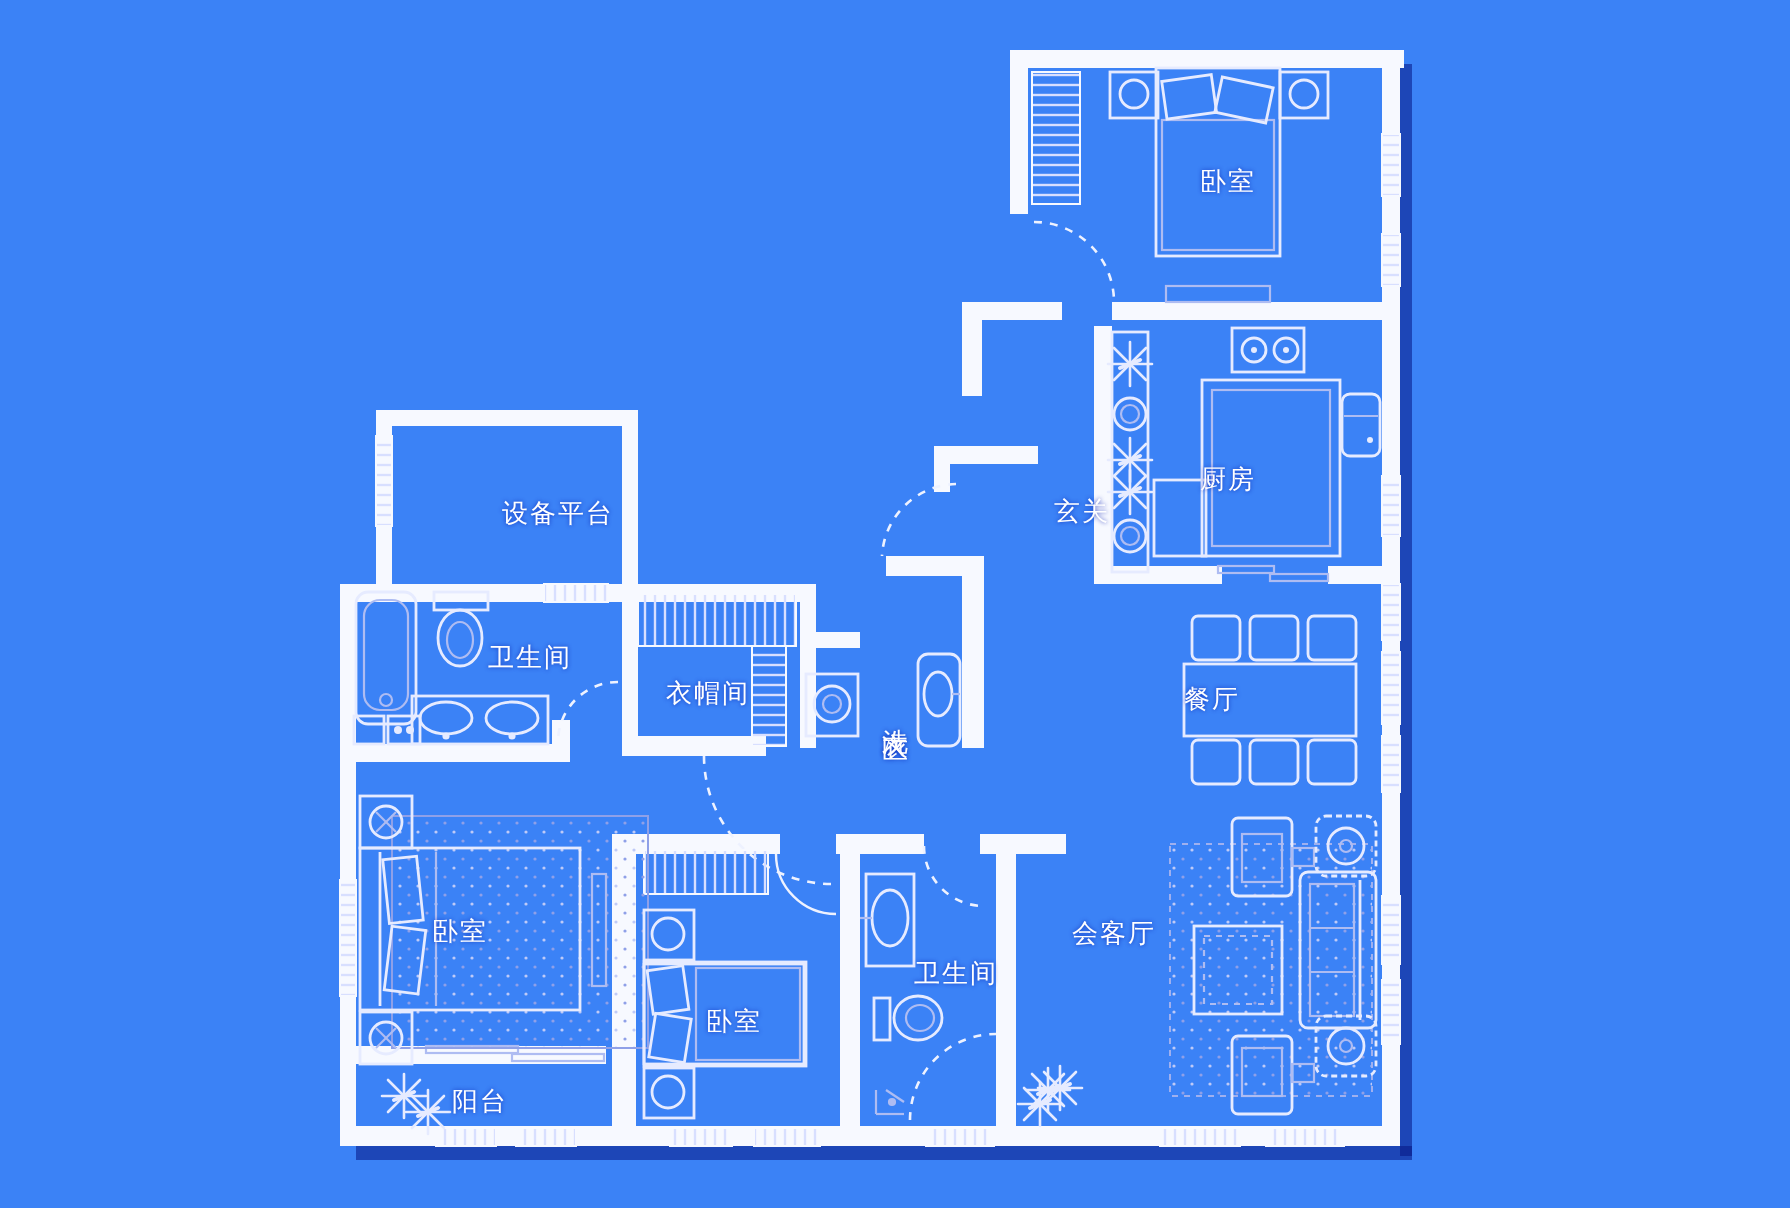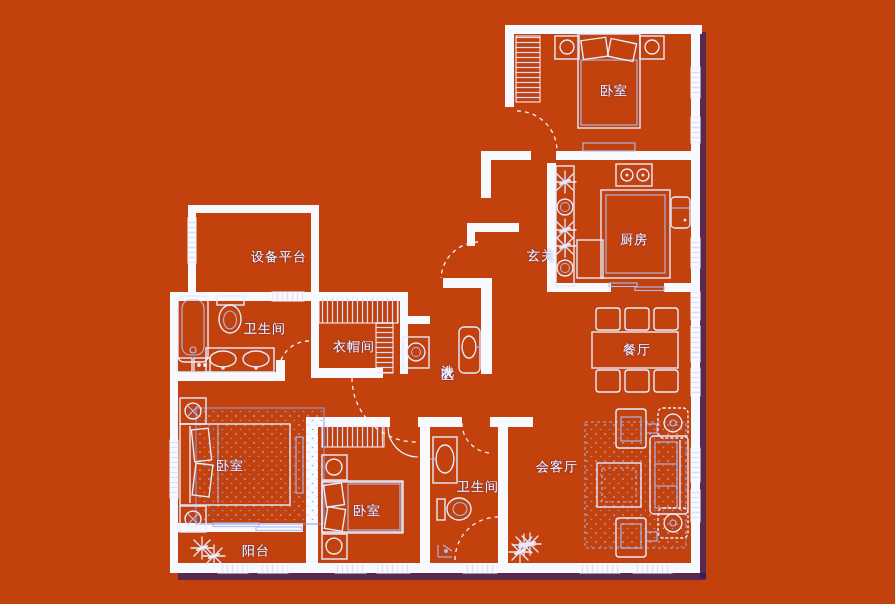--- a/index.html
+++ b/index.html
@@ -1,16 +1,16 @@
 <!DOCTYPE html>
 <html><head>
 <meta charset="utf-8">
 <style>
   html,body{margin:0;padding:0;background:#0a20b2;}
-  .stage{position:relative;width:895px;height:604px;background:#c2410c;overflow:hidden;
+  .stage{position:relative;width:895px;height:604px;background:#3b82f6;overflow:hidden;
          font-family:"Liberation Sans", sans-serif;}
   svg{position:absolute;left:0;top:0;}
   .wall{fill:#f7f9ff;stroke:none;}
   .win{stroke:#f7f9ff;stroke-width:1;}
   .furn{stroke:#e6ebff;stroke-width:1.4;fill:none;}
   .furn-light{stroke:#aebcf2;stroke-width:1.1;fill:none;}
   .door{stroke:#eef2ff;stroke-width:1.3;fill:none;stroke-dasharray:4 4;}
   .door-solid{stroke:#eef2ff;stroke-width:1.2;fill:none;}
   .room-label{position:absolute;transform:translate(-50%,-50%);color:#ffffff;
       font-size:13px;letter-spacing:1px;white-space:nowrap;text-shadow:0 0 2px rgba(10,32,178,.8);}
@@ -276,25 +276,25 @@
 
   <g>
     <use href="#plant" x="202" y="548"></use>
     <use href="#plant" x="214" y="556"></use>
     <use href="#plant" x="520" y="552"></use>
     <use href="#plant" x="530" y="544"></use>
   </g>
 </svg>
 
   <div class="room-label" style="left:614px;top:91px">卧室</div>
-  <div class="room-label" style="left:634px;top:240px">厨房</div>
+  <div class="room-label" style="left:614px;top:240px">厨房</div>
   <div class="room-label" style="left:541px;top:256px">玄关</div>
   <div class="room-label" style="left:279px;top:257px">设备平台</div>
   <div class="room-label" style="left:265px;top:329px">卫生间</div>
   <div class="room-label" style="left:354px;top:347px">衣帽间</div>
   <div class="room-label vertical" style="left:447px;top:357px">洗衣区</div>
-  <div class="room-label" style="left:637px;top:350px">餐厅</div>
+  <div class="room-label" style="left:606px;top:350px">餐厅</div>
   <div class="room-label" style="left:230px;top:466px">卧室</div>
   <div class="room-label" style="left:367px;top:511px">卧室</div>
   <div class="room-label" style="left:478px;top:487px">卫生间</div>
   <div class="room-label" style="left:557px;top:467px">会客厅</div>
-  <div class="room-label" style="left:256px;top:551px">阳台</div>
+  <div class="room-label" style="left:240px;top:551px">阳台</div>
 </div>
 
 </body></html>

